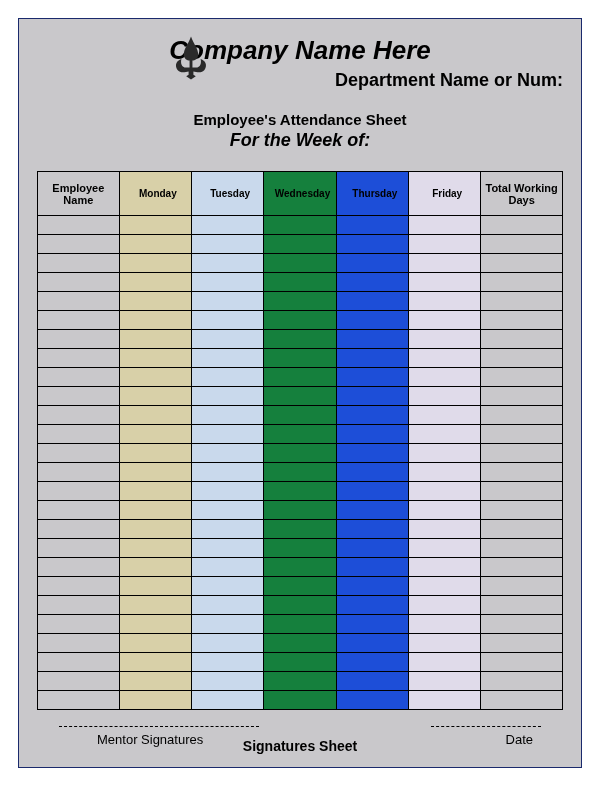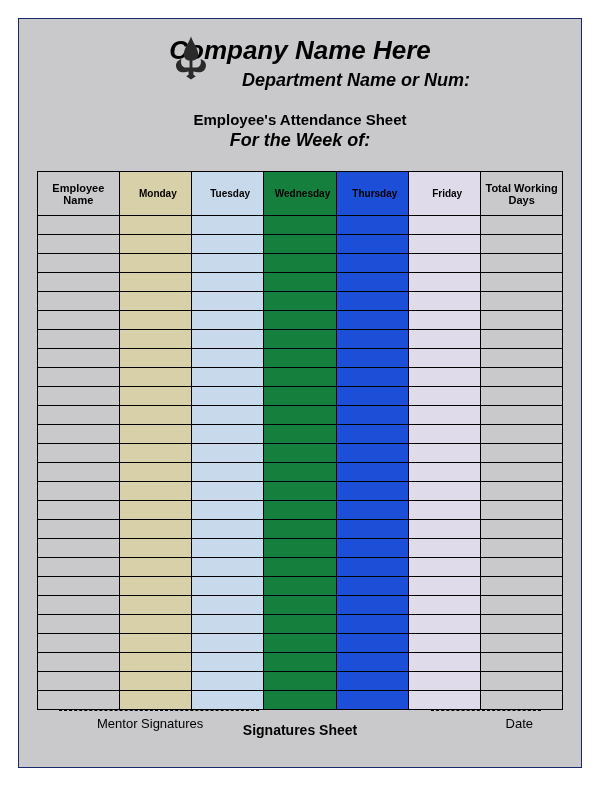--- a/index.html
+++ b/index.html
@@ -30,24 +30,23 @@
     font-size: 26px;
     font-weight: bold;
     font-style: italic;
     color: #000;
     margin-bottom: 4px;
     padding-top: 6px;
   }
   .dept {
     font-size: 18px;
     font-weight: bold;
-    font-style: italic;
     color: #000;
     margin-bottom: 2px;
-    text-align: center;
+    text-align: right;
     padding-left: 112px;
   }
   .employee-line {
     font-size: 15px;
     font-weight: bold;
     color: #000;
     margin-bottom: 2px;
     margin-top: 20px;
   }
   .week {
@@ -79,20 +78,21 @@
   col.col-name { width: 14%; }
   col.col-day  { width: 12.4%; }
   col.col-total{ width: 14%; }
   .col-mon { background: #d8d0a8; }
   .col-tue { background: #c9d9ec; }
   .col-wed { background: #15803d; }
   .col-thu { background: #1d4ed8; }
   .col-fri { background: #e0dbea; }
   .col-plain { background: #c9c8cb; }
   .footer {
+    margin-top: 16px;
     position: relative;
     height: 40px;
   }
   .sigline-left {
     position: absolute;
     left: 22px;
     top: 0;
     width: 200px;
     border-top: 1px dashed #000;
     letter-spacing: -2px;

